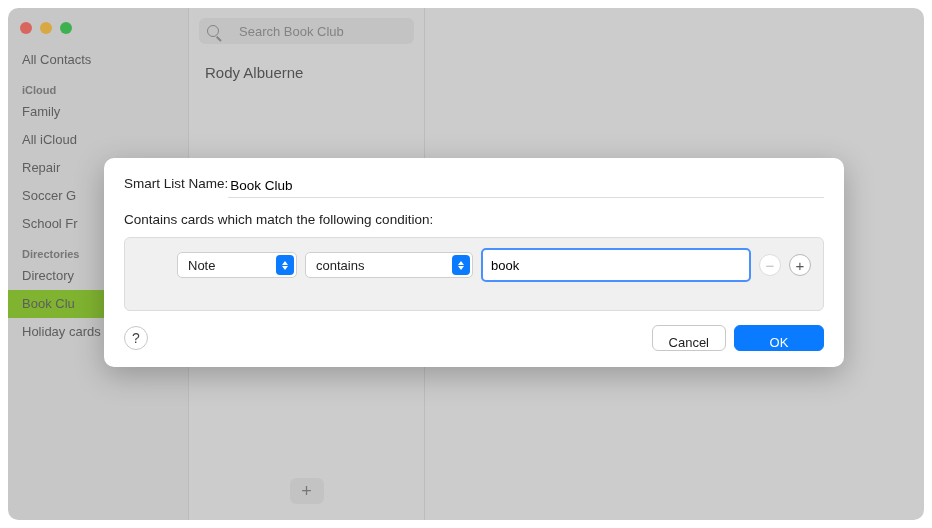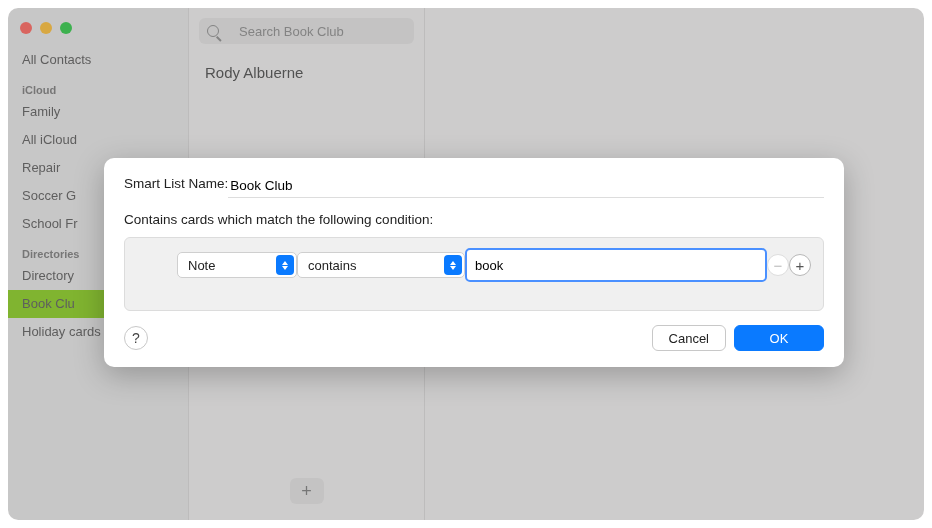--- a/index.html
+++ b/index.html
@@ -139,21 +139,21 @@
   .field-row label{ white-space: nowrap; }
   .name-input{
     flex:1; border:none; border-bottom:1px solid #ddd; padding:2px 2px 4px 2px;
     font-size:13.5px; outline:none; background:transparent;
   }
   .subhead{ margin: 2px 0 10px 0; }
   .cond-area{
     border:1px solid #dcdcdc; border-radius:6px; background:#f0f0f0;
     padding: 10px 12px 28px 12px;
   }
-  .cond-row{ display:flex; align-items:center; gap:0;padding-left:40px; }
+  .cond-row{ display:flex; align-items:center; gap:8px;padding-left:40px; }
   .mac-select{
     position:relative;
     height:26px;
     border:1px solid #cfcfcf;
     border-radius:5px;
     background:#fff;
     padding: 0 24px 0 10px;
     display:flex; align-items:center;
     font-size:13px;
     min-width: 110px;
@@ -194,21 +194,21 @@
   }
   .help-btn{
     width:24px;height:24px;border:1px solid #c8c8c8;border-radius:50%;
     background:#fff; display:flex;align-items:center;justify-content:center;
     font-size:14px; color:#444;
   }
   .spacer{flex:1;}
   .push-btn{
     height:26px; min-width:74px; padding:0 16px; border-radius:6px;
     border:1px solid #c8c8c8; background:#fff; font-size:13px;
-    display:flex; align-items:center; justify-content:center; margin-left:8px;
+    display:flex; align-items:flex-end; justify-content:center; margin-left:8px;
   }
   .push-btn.primary{
     background:#0a7aff; border-color:#0a7aff; color:#fff; min-width:90px;
   }
 </style>
 </head>
 <body>
 
 <div class="app-window">
 

